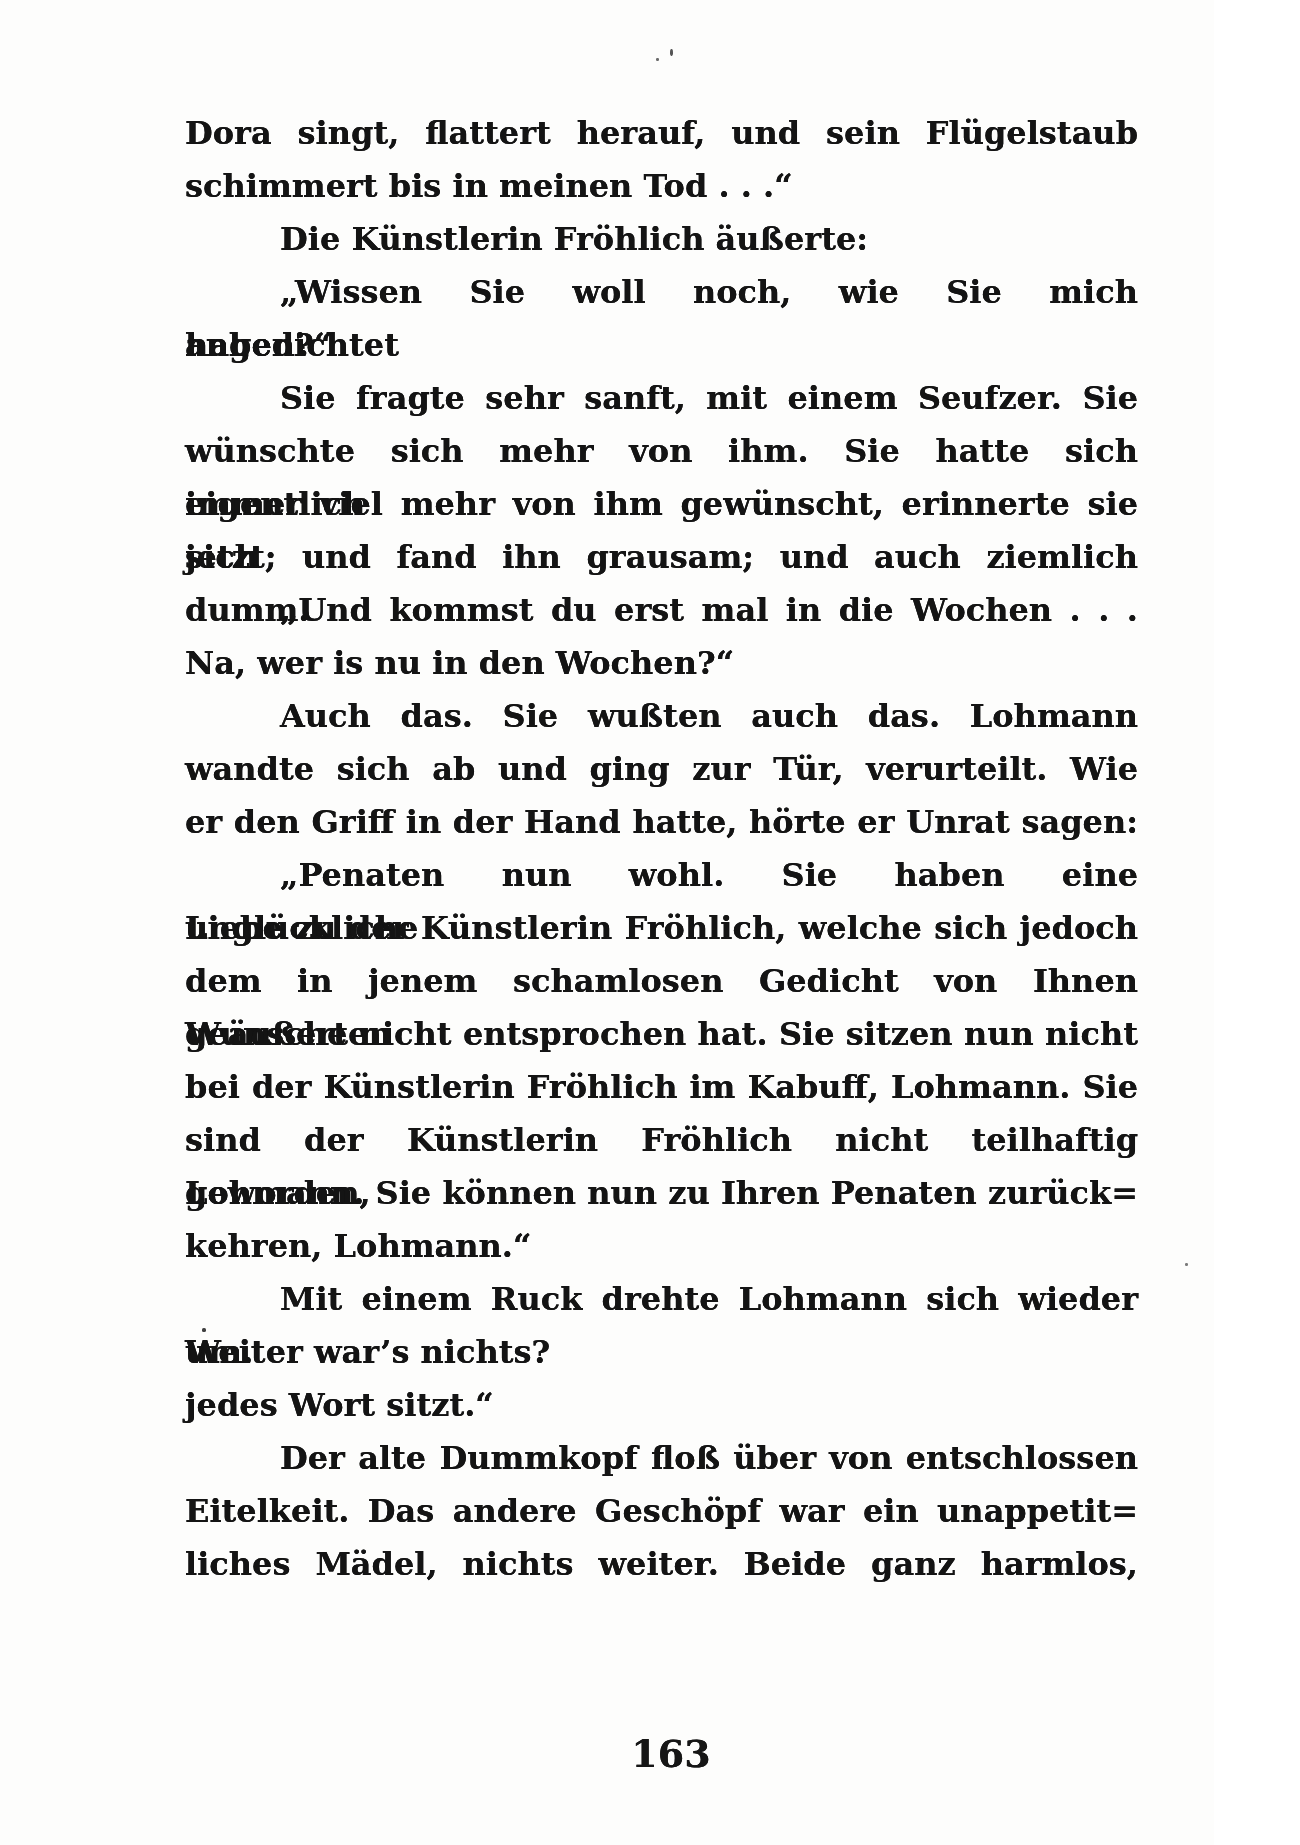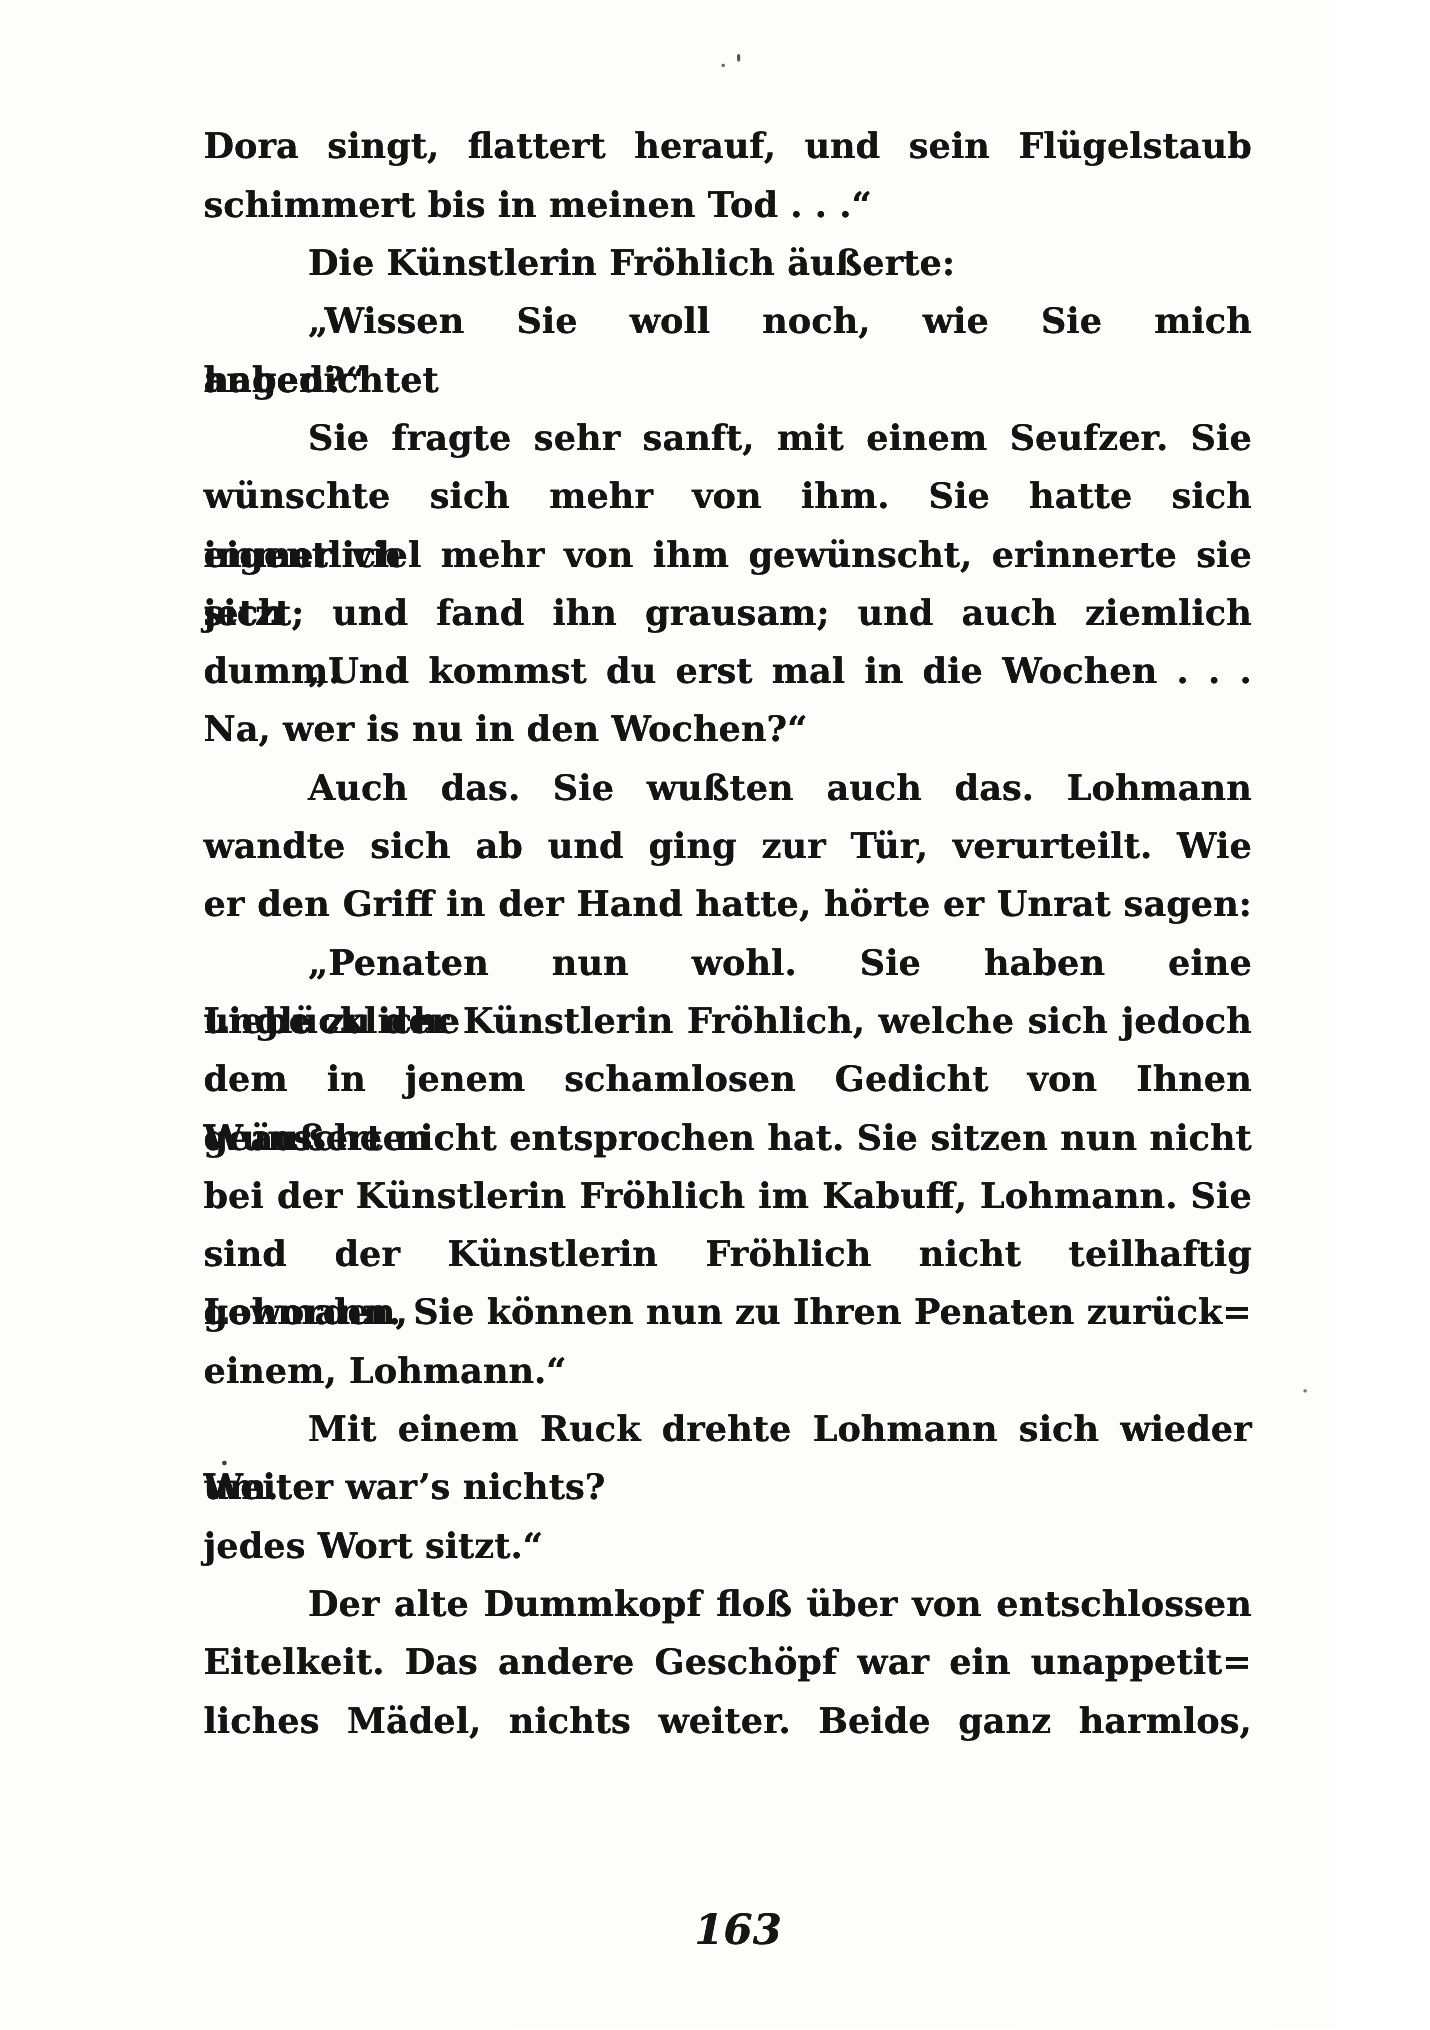--- a/index.html
+++ b/index.html
@@ -43,21 +43,20 @@
     left: 185px;
     top: 1732px;
     width: 953px;
     line-height: 44px;
     text-align: center;
     text-indent: 19px;
     font-size: 38px;
     font-weight: 700;
     color: #161616;
     text-shadow: 0 0 0.5px currentColor;
-    font-style: italic;
   }
   .speck {
     position: absolute;
     background: #4c4c4c;
     border-radius: 40%;
   }
   .speck-a { left: 656px; top: 58px;   width: 3px; height: 3px; background: #6a6a6a; }
   .speck-b { left: 670px; top: 49px;   width: 3px; height: 7px; background: #555555; }
   .speck-c { left: 202px; top: 1328px; width: 4px; height: 4px; background: #3f3f3f; }
   .speck-d { left: 1185px; top: 1263px; width: 3px; height: 3px; background: #7a7a7a; }
@@ -86,21 +85,21 @@
       <div class="line indent justify">Auch das. Sie wußten auch das. Lohmann</div>
       <div class="line justify">wandte sich ab und ging zur Tür, verurteilt. Wie</div>
       <div class="line justify">er den Griff in der Hand hatte, hörte er Unrat sagen:</div>
       <div class="line indent justify">„Penaten nun wohl. Sie haben eine unglückliche</div>
       <div class="line justify">Liebe zu der Künstlerin Fröhlich, welche sich jedoch</div>
       <div class="line justify">dem in jenem schamlosen Gedicht von Ihnen geäußerten</div>
       <div class="line justify">Wunsche nicht entsprochen hat. Sie sitzen nun nicht</div>
       <div class="line justify">bei der Künstlerin Fröhlich im Kabuff, Lohmann. Sie</div>
       <div class="line justify">sind der Künstlerin Fröhlich nicht teilhaftig geworden,</div>
       <div class="line justify">Lohmann. Sie können nun zu Ihren Penaten zurück=</div>
-      <div class="line">einem, Lohmann.“</div>
+      <div class="line">kehren, Lohmann.“</div>
       <div class="line indent justify">Mit einem Ruck drehte Lohmann sich wieder um.</div>
       <div class="line">Weiter war’s nichts?</div>
       <div class="line">jedes Wort sitzt.“</div>
       <div class="line indent justify">Der alte Dummkopf floß über von entschlossen</div>
       <div class="line justify">Eitelkeit. Das andere Geschöpf war ein unappetit=</div>
       <div class="line justify">liches Mädel, nichts weiter. Beide ganz harmlos,</div>
     </div>
 
   <div class="page-number">163</div>
 </div>

